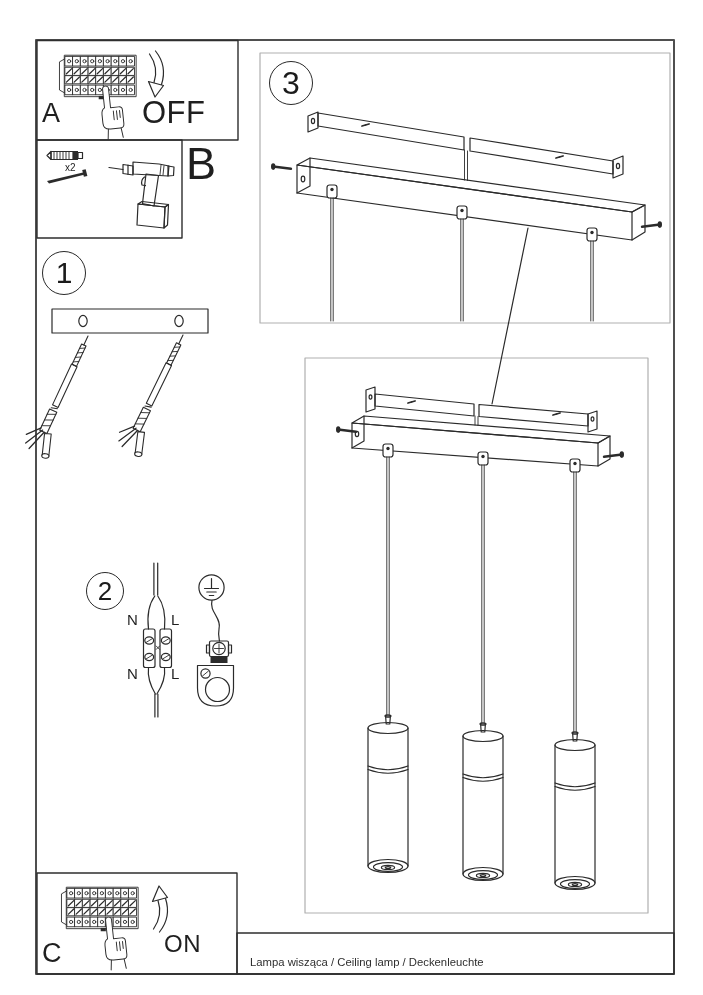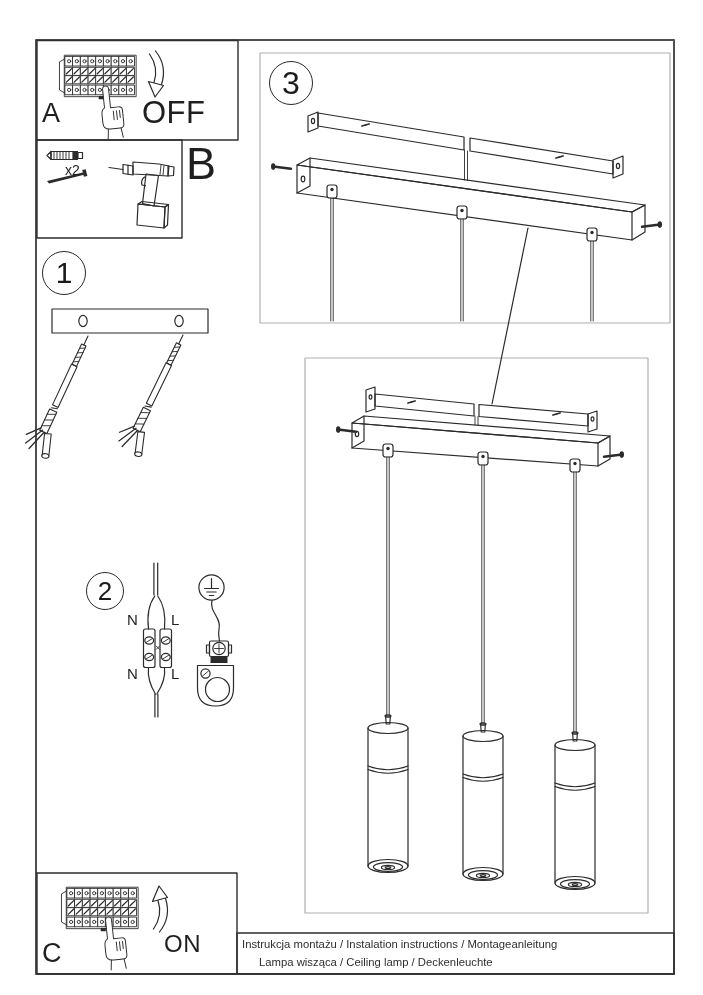--- a/index.html
+++ b/index.html
@@ -3,29 +3,29 @@
 <meta charset="utf-8">
 <style>
   html,body{margin:0;padding:0;background:#ffffff;}
   .page{position:relative;width:703px;height:995px;background:#ffffff;
         font-family:"Liberation Sans",sans-serif;overflow:hidden;}
   .page svg{position:absolute;left:0;top:0;}
   .lbl{position:absolute;color:#1f1f1f;line-height:1;white-space:nowrap;}
   .lA  {left:42px;top:100px;font-size:27px;}
   .lOFF{left:142px;top:97px;font-size:31px;letter-spacing:.5px;}
   .lB  {left:186px;top:141px;font-size:45px;}
-  .lx2 {left:65px;top:163px;font-size:14px;}
+  .lx2 {left:65px;top:163px;font-size:10px;}
   .lC  {left:42px;top:940px;font-size:27px;}
   .lON {left:164px;top:932px;font-size:24px;letter-spacing:.5px;}
   .lN1 {left:127px;top:612px;font-size:15px;}
   .lL1 {left:171px;top:612px;font-size:15px;}
   .lN2 {left:127px;top:666px;font-size:15px;}
   .lL2 {left:171px;top:666px;font-size:15px;}
   .f1  {left:242px;top:939px;font-size:11.3px;color:#2e2e2e;}
-  .f2  {left:259px;top:957px;font-size:11.3px;color:#2e2e2e;}
+  .f2  {left:250px;top:957px;font-size:11.3px;color:#2e2e2e;}
   .badge{position:absolute;border:1.6px solid #2a2a2a;border-radius:50%;
          background:#fff;color:#1b1b1b;display:flex;align-items:center;
          justify-content:center;}
   .b1{left:42px;top:251px;width:42px;height:42px;font-size:30px;}
   .b2{left:86px;top:572px;width:36px;height:36px;font-size:26px;}
   .b3{left:269px;top:61px;width:42px;height:42px;font-size:32px;}
 </style>
 </head>
 <body>
 
@@ -297,16 +297,15 @@
 <div class="lbl lx2">x2</div>
 <div class="badge b1">1</div>
 <div class="badge b2">2</div>
 <div class="badge b3">3</div>
 <div class="lbl lN1">N</div>
 <div class="lbl lL1">L</div>
 <div class="lbl lN2">N</div>
 <div class="lbl lL2">L</div>
 <div class="lbl lC">C</div>
 <div class="lbl lON">ON</div>
-<div class="lbl f1">Instrukcja montażu / Instalation instructions / Montageanleitung</div>
 <div class="lbl f2">Lampa wisząca / Ceiling lamp / Deckenleuchte</div>
 
 </div>
 
 </body></html>

